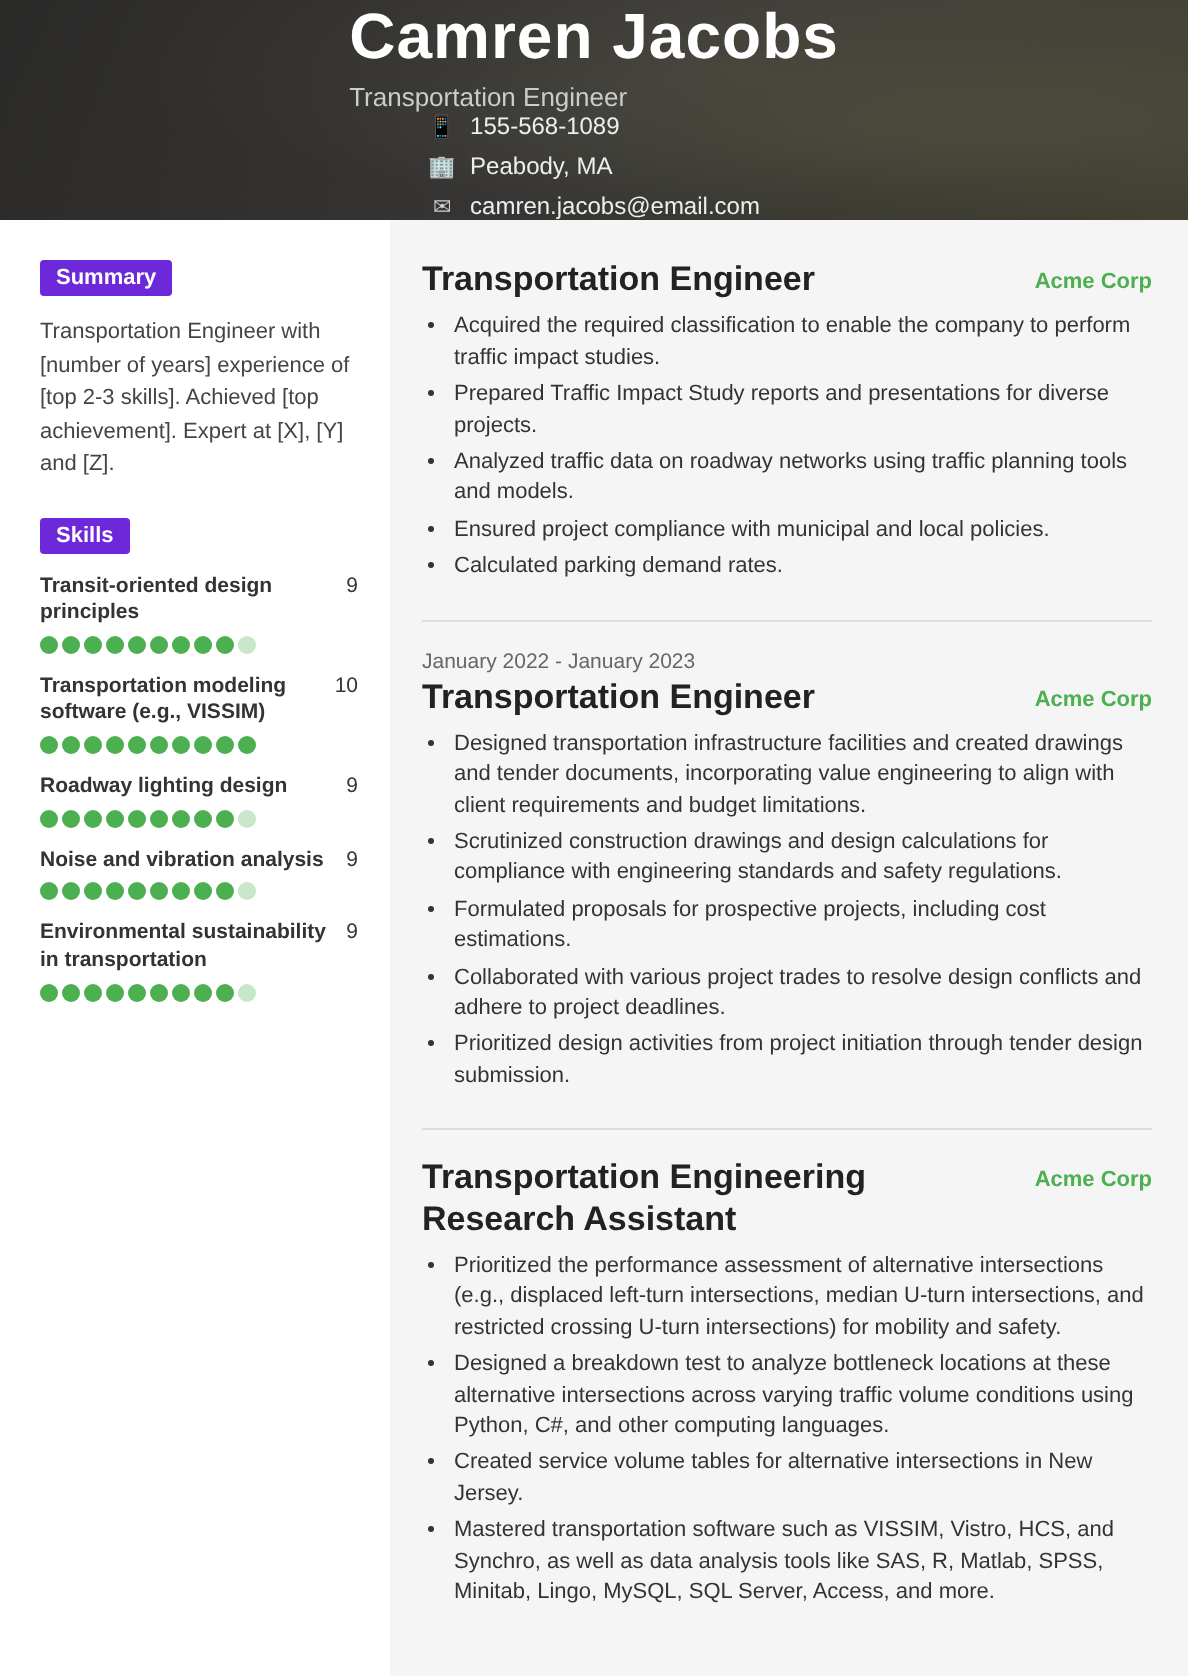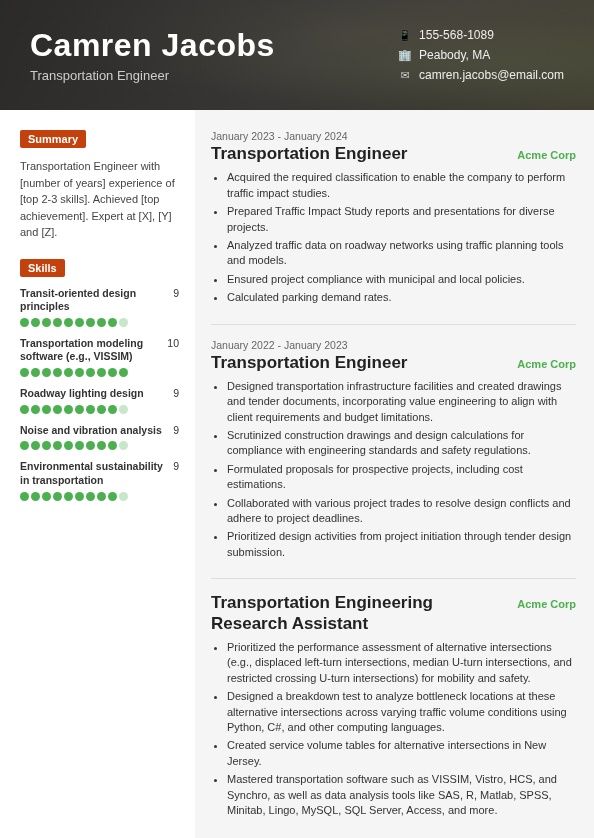--- a/index.html
+++ b/index.html
@@ -7,20 +7,21 @@
 
     
     .header {
       position: relative;
       height: 110px;
       background: #2a2a2a;
       overflow: hidden;
       display: flex;
       align-items: center;
       padding: 0 30px;
+      flex-direction: column;
     }
     .header-bg {
       position: absolute;
       top: 0; left: 0; right: 0; bottom: 0;
       background: linear-gradient(135deg, rgba(40,40,40,0.85) 0%, rgba(60,60,60,0.7) 50%, rgba(80,80,60,0.6) 100%);
       z-index: 1;
     }
     .header-bg-img {
       position: absolute;
       top: 0; left: 0; right: 0; bottom: 0;
@@ -81,21 +82,21 @@
     }
     .right-col {
       flex: 1;
       padding: 20px 18px 20px 16px;
       background: #f5f5f5;
     }
 
     
     .section-badge {
       display: inline-block;
-      background: #c2410c;
+      background: #6d28d9;
       color: #fff;
       font-size: 11px;
       font-weight: bold;
       padding: 3px 8px;
       border-radius: 2px;
       margin-bottom: 10px;
     }
 
     
     .summary-text {
@@ -320,21 +321,20 @@
             </div>
           </div>
         </div>
     </div>
 
   </div>
 
   <div class="right-col">
     <div id="jobs-container">
         <div class="job-entry">
-          <div class="job-date">January 2023 - January 2024</div>
           <div class="job-title-row">
             <div class="job-title">Transportation Engineer</div>
             <div class="job-company">Acme Corp</div>
           </div>
           <ul class="job-bullets">
             <li>Acquired the required classification to enable the company to perform traffic impact studies.</li>
             <li>Prepared Traffic Impact Study reports and presentations for diverse projects.</li>
             <li>Analyzed traffic data on roadway networks using traffic planning tools and models.</li>
             <li>Ensured project compliance with municipal and local policies.</li>
             <li>Calculated parking demand rates.</li>

